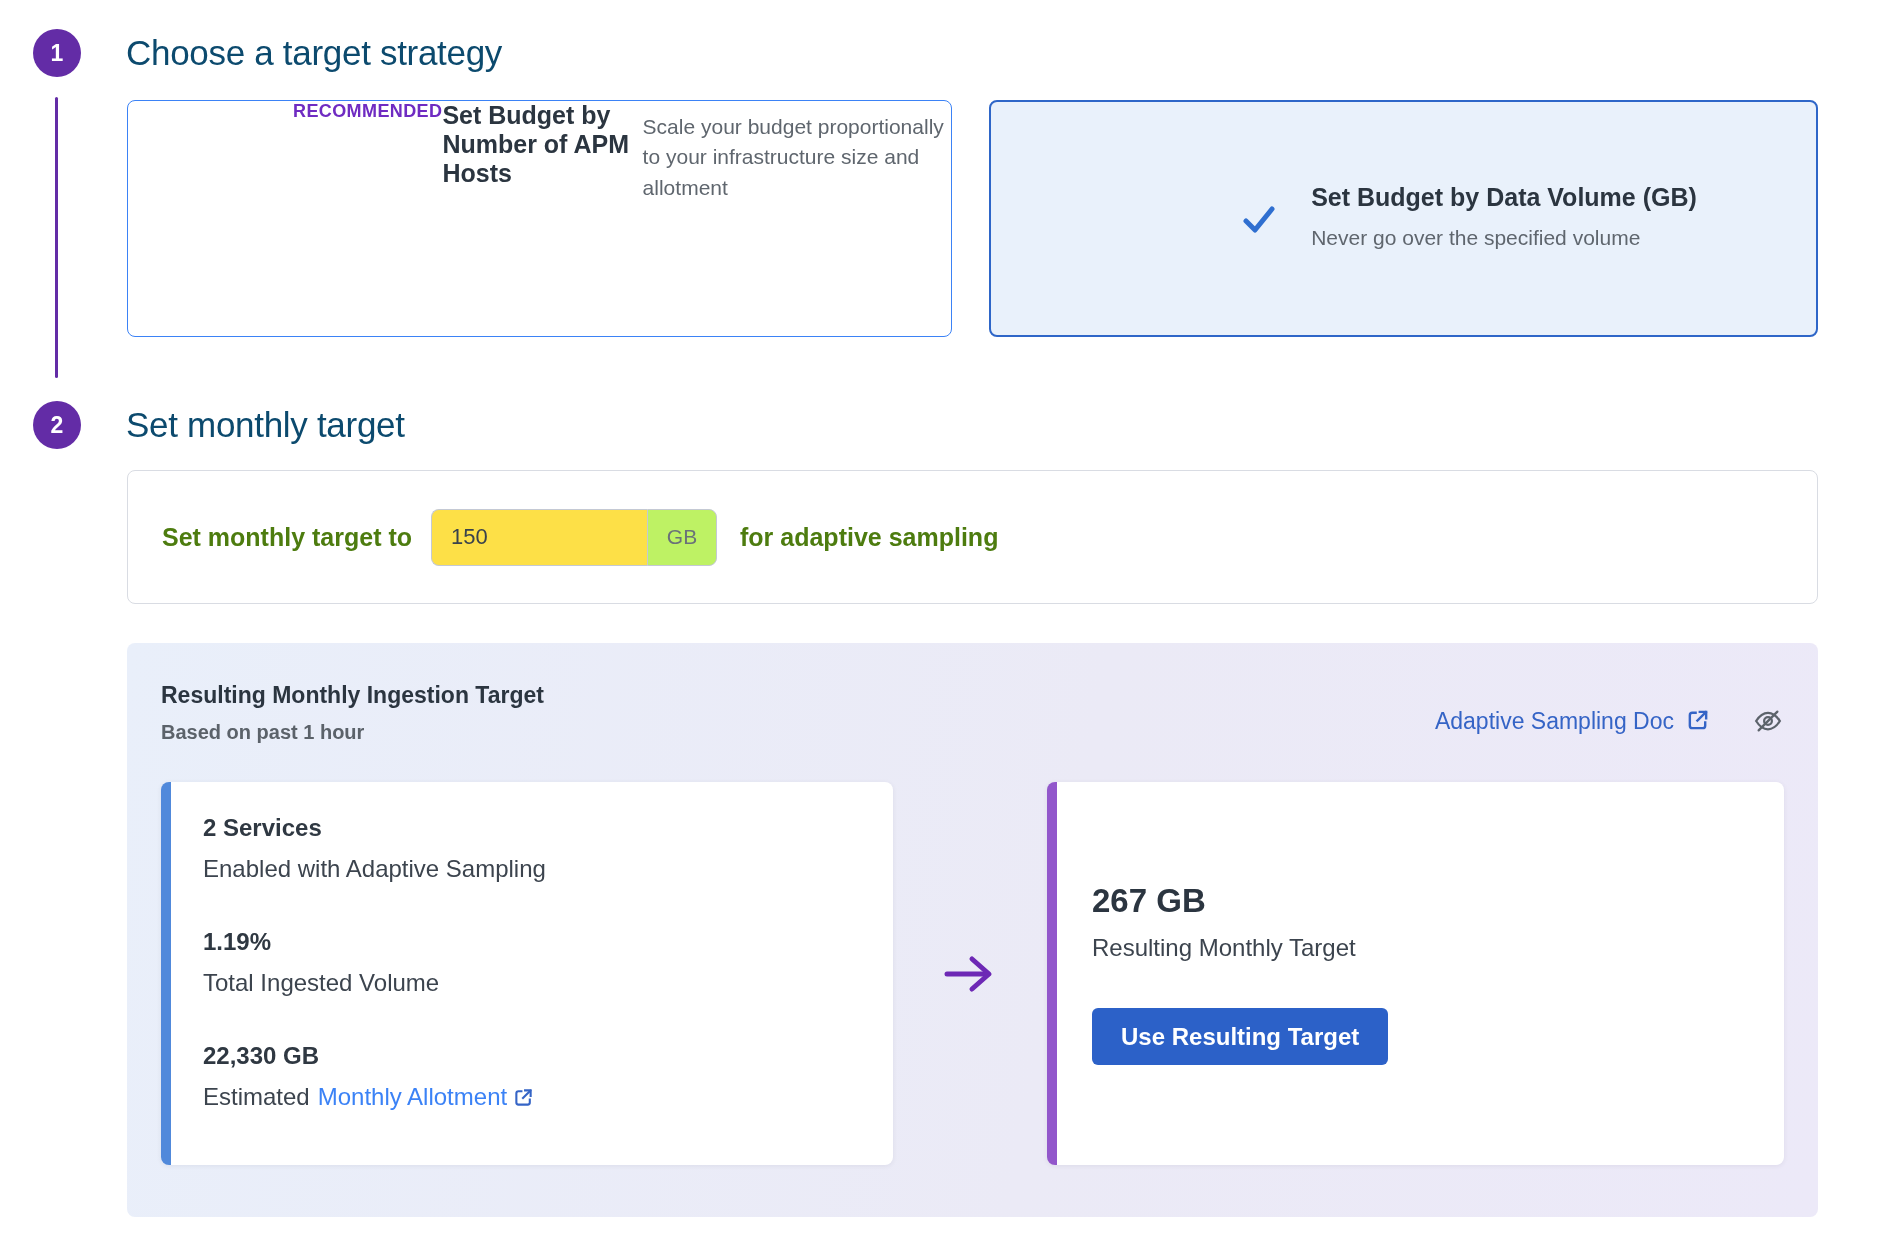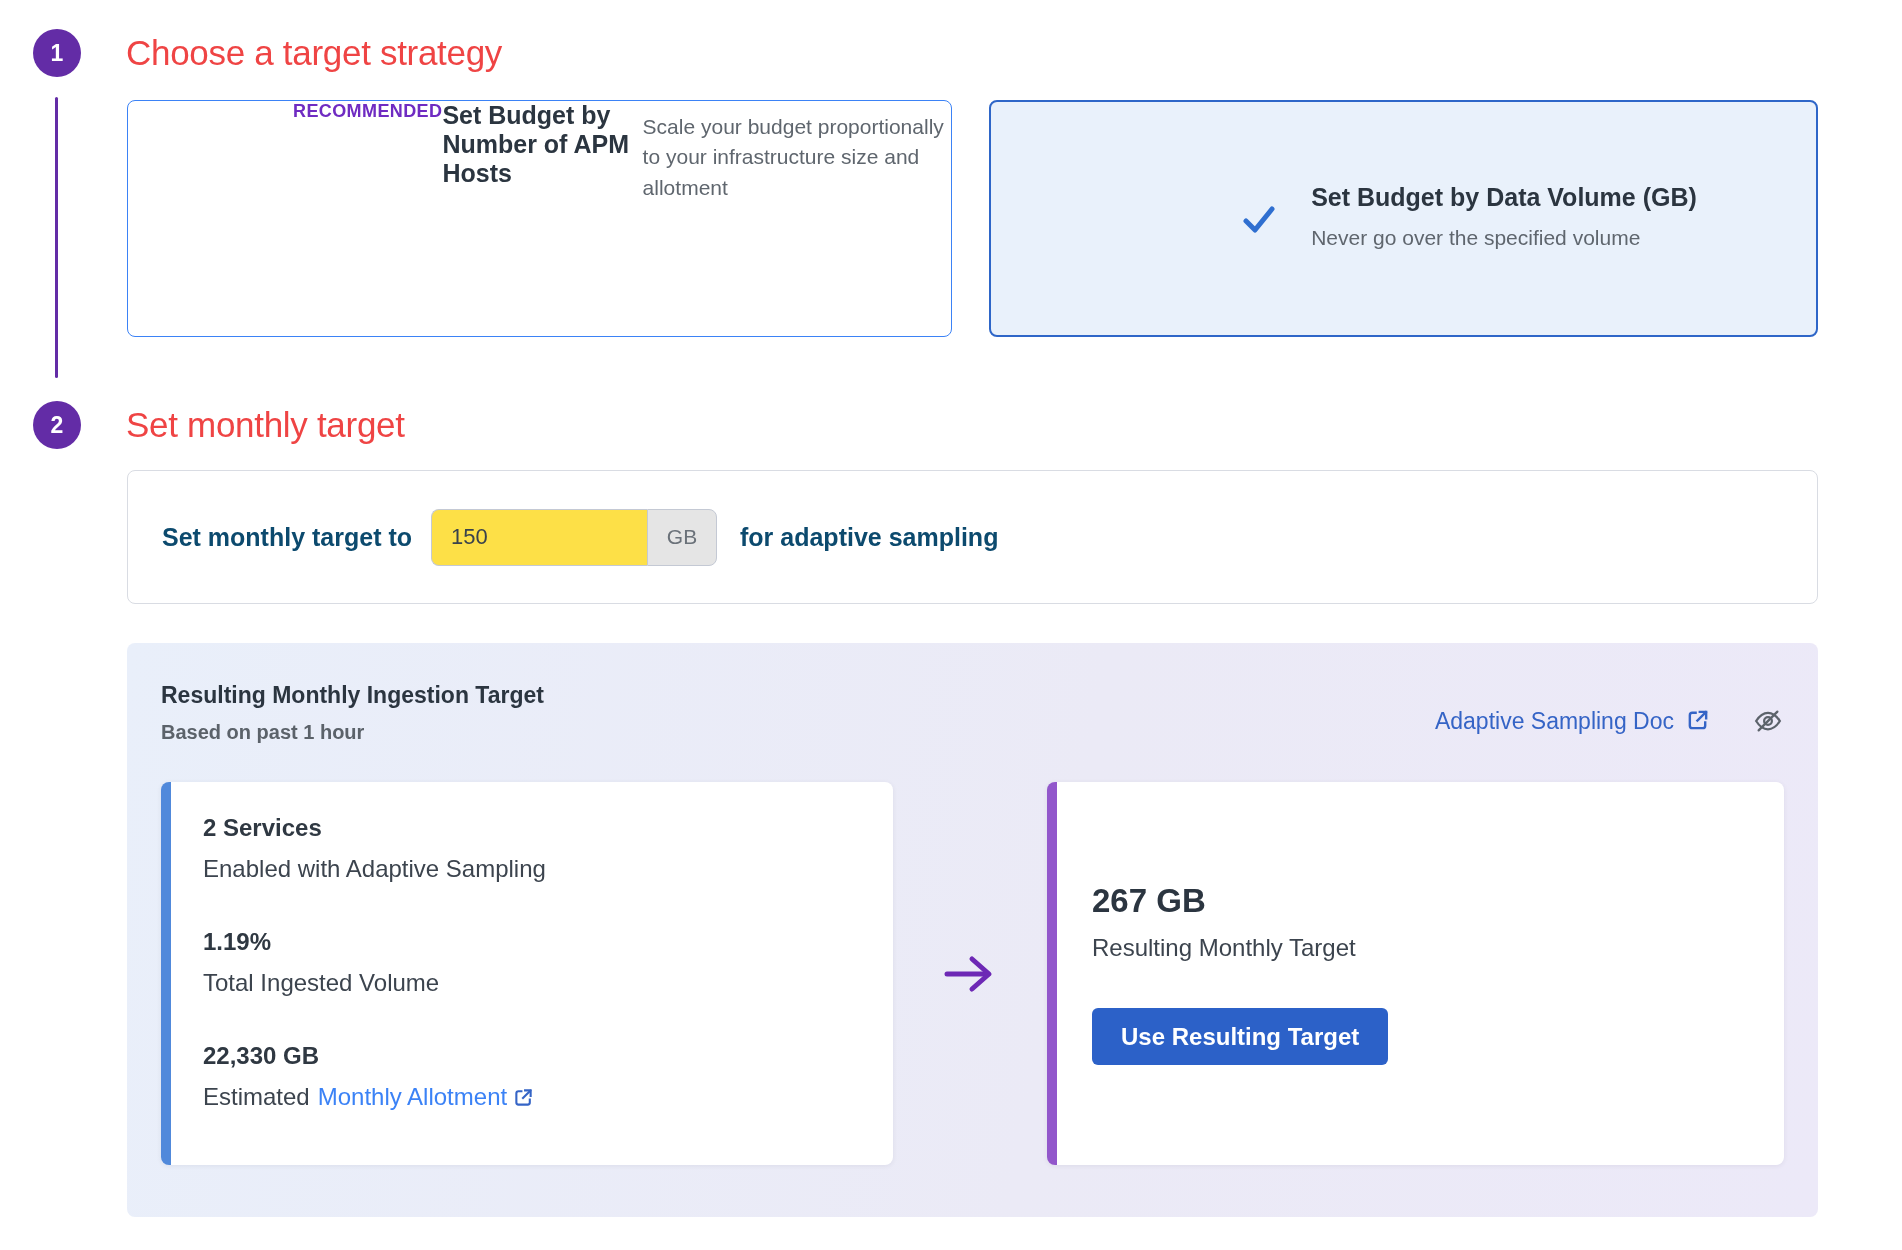--- a/index.html
+++ b/index.html
@@ -45,21 +45,21 @@
     color: #ffffff;
     font-size: 23px;
     font-weight: 700;
     display: flex; align-items: center; justify-content: center;
     flex: 0 0 auto;
   }
   .step-title {
     font-size: 35px;
     font-weight: 500;
     letter-spacing: -0.3px;
-    color: #ef4444;
+    color: #0c4a6e;
   }
 
   
   .strategy-row {
     display: flex;
     gap: 37px;
     margin: 23px 0 0 127px;
   }
   .strategy-card {
     height: 237px;
@@ -109,21 +109,21 @@
     border: 1px solid #d9dce3;
     border-radius: 8px;
     background: #ffffff;
     display: flex;
     align-items: center;
     padding-left: 34px;
   }
   .target-label {
     font-size: 25px;
     font-weight: 700;
-    color: #0c4a6e;
+    color: #4d7c0f;
   }
   .input-group {
     display: flex;
     align-items: stretch;
     margin-left: 19px;
     height: 57px;
   }
   .target-input {
     width: 216px;
     border: 1px solid #c4c9d4;
@@ -131,21 +131,21 @@
     border-radius: 8px 0 0 8px;
     font-family: "Liberation Sans", "DejaVu Sans", sans-serif;
     font-size: 22px;
     color: #39424c;
     padding: 0 0 0 19px;
     outline: none;
     background: #fde047;
   }
   .input-addon {
     width: 70px;
-    background: #e5e5e5;
+    background: #bef264;
     border: 1px solid #c4c9d4;
     border-radius: 0 8px 8px 0;
     display: flex; align-items: center; justify-content: center;
     font-size: 21px;
     color: #6a7179;
   }
   .target-label.after { margin-left: 23px; }
 
   
   .results-panel {

